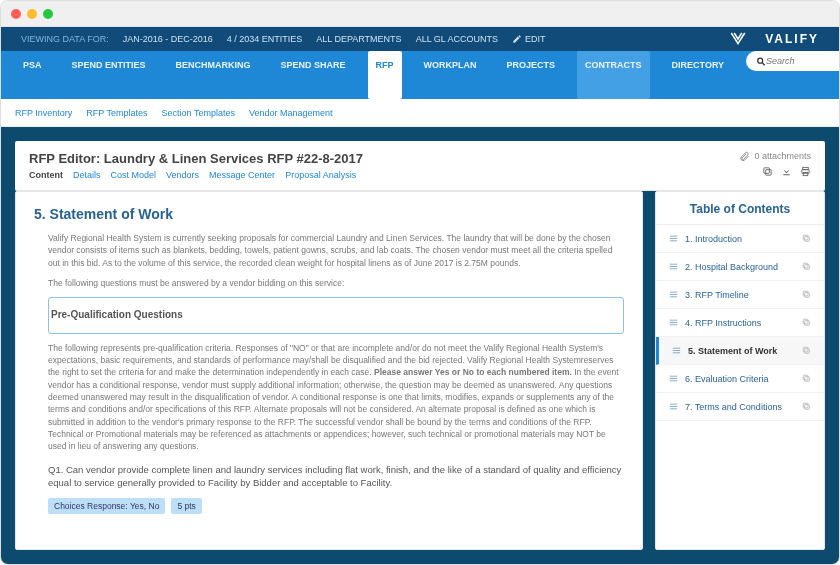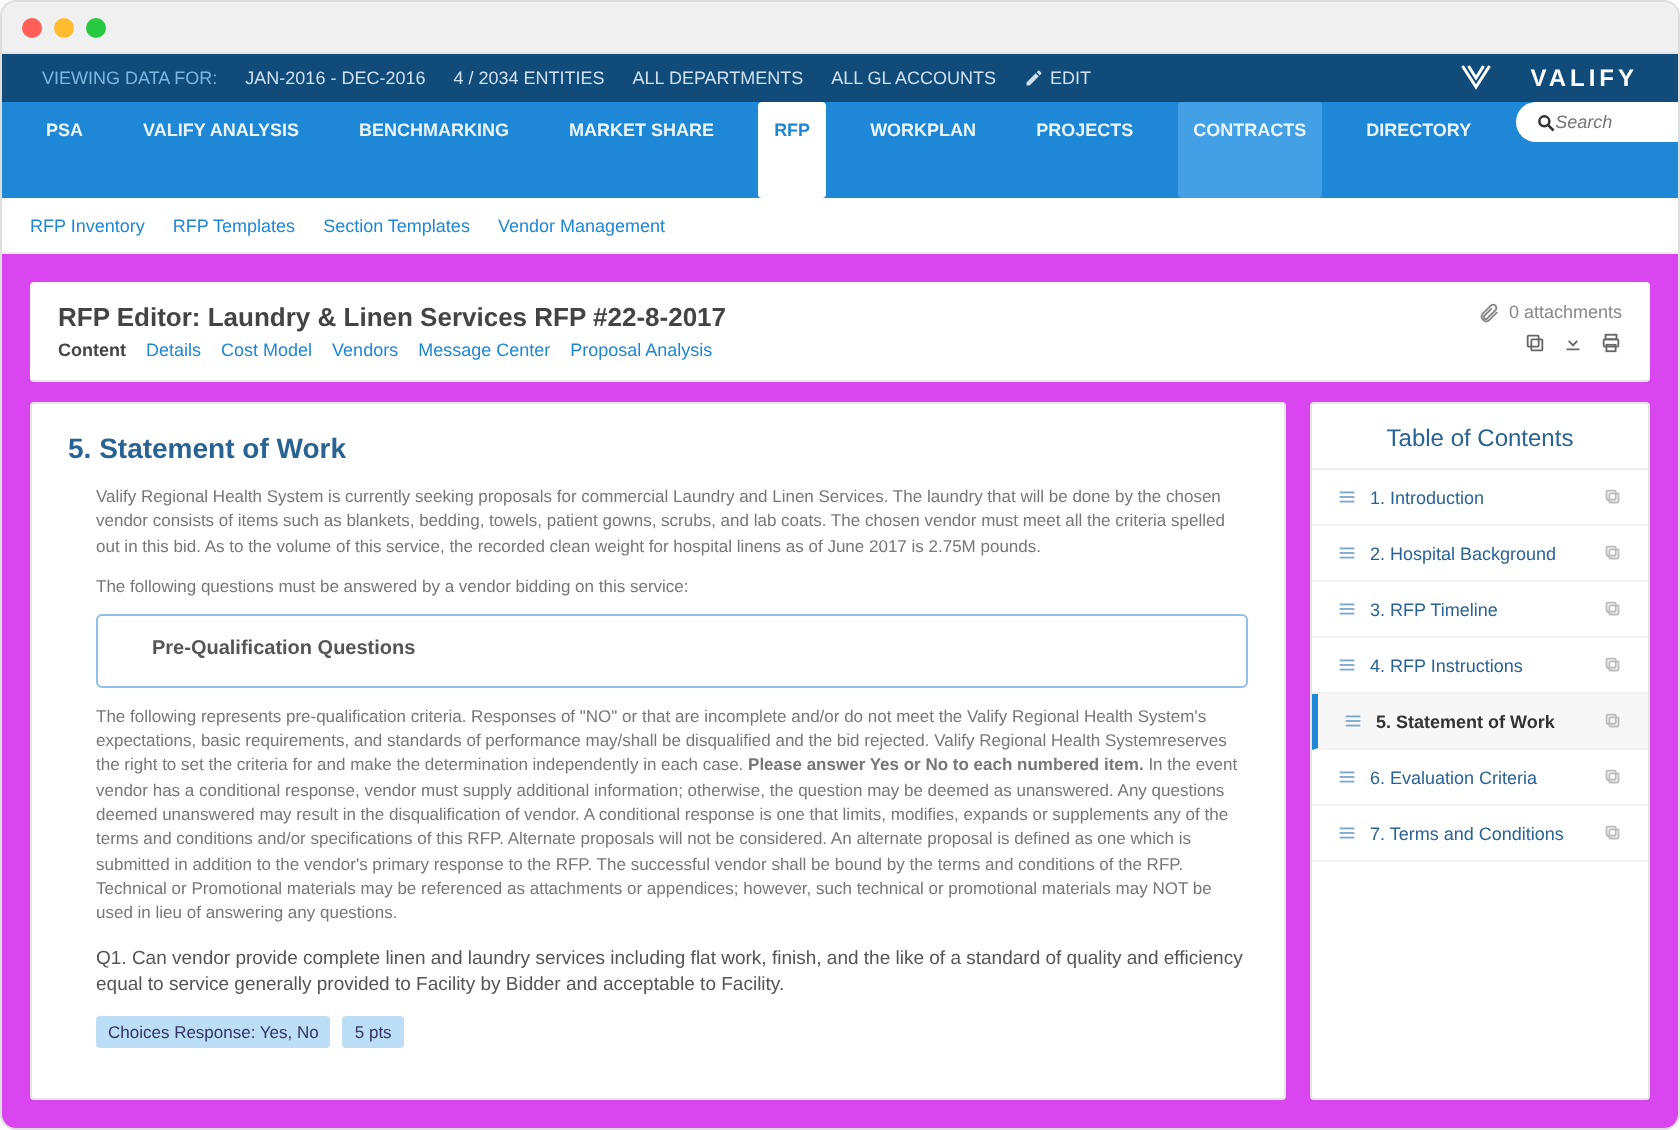--- a/index.html
+++ b/index.html
@@ -13,38 +13,38 @@
   .filterbar .spacer{flex:1}
   .brand{display:flex;align-items:center;gap:18px;color:#fff;font-weight:600;letter-spacing:2px;font-size:12px}
   .brand svg{width:18px;height:18px}
   .navbar{background:#1e87d6;height:48px;display:flex;padding:0 14px;gap:14px;font-size:9px;font-weight:600;color:#eaf4fc}
   .navbar .tab{padding:9px 8px;white-space:nowrap;border-radius:2px}
   .navbar .tab.active{background:#fff;color:#1e87d6}
   .navbar .tab.high{background:#44a0e4}
   .navbar .search{margin-left:auto;background:#fff;border-radius:12px;height:20px;display:flex;align-items:center;padding:0 10px;min-width:120px}
   .navbar .search input{border:none;outline:none;font-size:9px;font-style:italic;color:#888;width:90px;background:transparent}
   .subnav{background:#fff;height:28px;display:flex;align-items:center;padding:0 14px;gap:14px;font-size:9px;color:#1e87d6;border-bottom:1px solid #eee}
-  .page{flex:1;background:#d946ef;padding:14px;overflow:hidden;display:flex;flex-direction:column;gap:10px}
+  .page{flex:1;background:#0c4a6e;padding:14px;overflow:hidden;display:flex;flex-direction:column;gap:0}
   .header-card{background:#fff;border-bottom:1px solid #e6e6e6;padding:10px 14px;display:flex;justify-content:space-between;align-items:flex-start;border-radius:2px}
   .header-card h2{font-size:13px;color:#444;font-weight:700}
   .editor-tabs{font-size:9px;color:#1e87d6;margin-top:4px;display:flex;gap:10px}
   .editor-tabs .sel{color:#444;font-weight:700}
   .attach{text-align:right;color:#888;font-size:9px}
   .attach-icons{display:flex;gap:8px;justify-content:flex-end;margin-top:4px;color:#666}
   .row{display:flex;gap:12px;flex:1;overflow:hidden}
   .main{flex:1;background:#fff;border:1px solid #e6e6e6;border-radius:2px;padding:14px 18px;overflow:hidden;font-size:13px;color:#2e6fa7}
   .main h3{color:#296394;font-size:14px;margin-bottom:10px}
   .body-text{font-size:8.5px;line-height:1.45;color:#777}
   .body-text p{margin-bottom:8px}
-  .preq{border:1px solid #8ec0e8;border-radius:3px;padding:10px 27px;margin:8px 0;font-size:10px;color:#555;font-weight:600}
+  .preq{border:1px solid #8ec0e8;border-radius:3px;padding:10px 2px;margin:8px 0;font-size:10px;color:#555;font-weight:600}
   .q1{font-size:9.5px;color:#555;margin-top:10px}
   .chips{margin-top:6px;display:flex;gap:6px}
   .chip{background:#bcdff7;color:#336;font-size:8.5px;padding:2px 6px;border-radius:2px}
   .toc{width:170px;background:#fff;border:1px solid #e6e6e6;border-radius:2px;padding:10px 0}
-  .toc h4{text-align:center;font-size:12px;color:#296394;font-weight:400;padding-bottom:8px;border-bottom:1px solid #eee}
+  .toc h4{text-align:center;font-size:12px;color:#296394;font-weight:700;padding-bottom:8px;border-bottom:1px solid #eee}
   .toc .item{display:flex;align-items:center;justify-content:space-between;font-size:9px;color:#296394;padding:8px 12px;border-bottom:1px solid #f2f2f2}
   .toc .item.sel{background:#f7f7f7;border-left:3px solid #1e87d6;color:#333;font-weight:600}
   .toc .item .left{display:flex;align-items:center;gap:6px}
   .ico{width:11px;height:11px;display:inline-flex;align-items:center;justify-content:center}
   .ico svg{width:100%;height:100%}
   .pencil{width:10px;height:10px}
 </style>
 </head>
 <body>
 
@@ -74,23 +74,23 @@
     <div class="brand">
       <svg viewBox="0 0 24 24" fill="none" stroke="#fff" stroke-width="2">
           <path d="M3 4l9 14 9-14M7 4l5 8 5-8"></path>
         </svg>
       <span>VALIFY</span>
     </div>
   </div>
 
   <div class="navbar">
     <span class="tab">PSA</span>
-    <span class="tab">VALIFY ANALYSIS</span>
+    <span class="tab">SPEND ENTITIES</span>
     <span class="tab">BENCHMARKING</span>
-    <span class="tab">MARKET SHARE</span>
+    <span class="tab">SPEND SHARE</span>
     <span class="tab active">RFP</span>
     <span class="tab">WORKPLAN</span>
     <span class="tab">PROJECTS</span>
     <span class="tab high">CONTRACTS</span>
     <span class="tab">DIRECTORY</span>
     <div class="search">
       <span class="ico">
           <svg viewBox="0 0 24 24" fill="none" stroke="#333" stroke-width="3">
             <circle cx="10" cy="10" r="6"></circle>
             <line x1="15" y1="15" x2="21" y2="21"></line>

